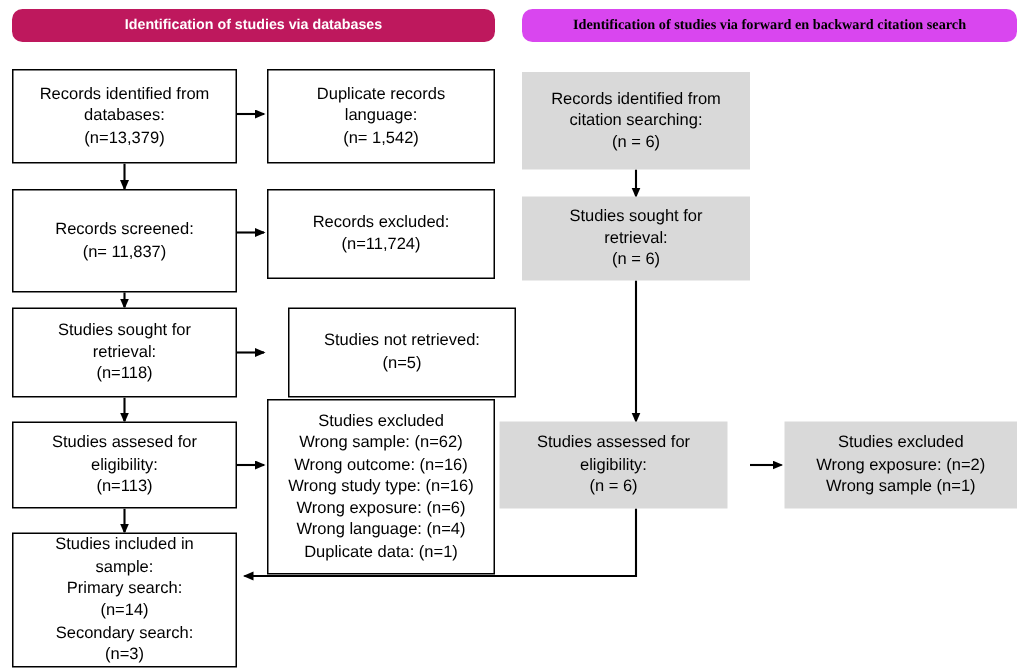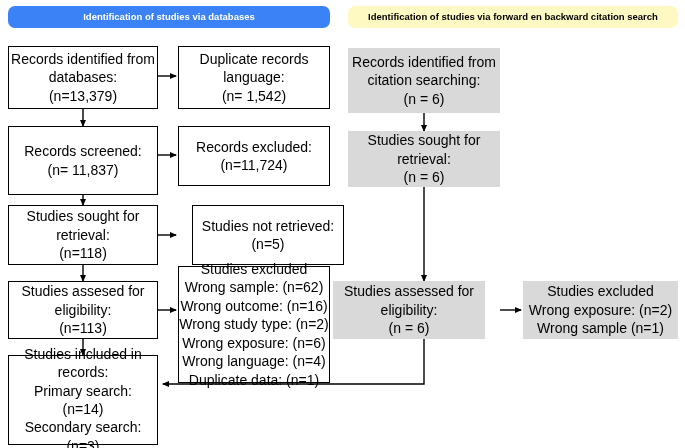--- a/index.html
+++ b/index.html
@@ -25,38 +25,39 @@
     display: flex;
     align-items: center;
     justify-content: center;
     text-align: center;
     font-size: 9.5px;
     font-weight: bold;
     line-height: 1.15;
     padding: 2px 4px;
   }
   .hdr-db {
-    background: #3b82f6;
+    background: #be185d;
     color: #ffffff;
     border-radius: 7px;
   }
   .hdr-cit {
-    background: #fef9c3;
+    background: #d946ef;
     color: #000000;
     border-radius: 7px;
+    font-family: Liberation Serif, serif;
   }
   .box {
     position: absolute;
     box-sizing: border-box;
     display: flex;
     flex-direction: column;
     align-items: center;
     justify-content: center;
     text-align: center;
-    font-size: 14px;
+    font-size: 11px;
     line-height: 1.32;
     padding: 3px 5px;
   }
   .box-w {
     background: #ffffff;
     border: 1.4px solid #000000;
   }
   .box-g {
     background: #d9d9d9;
     border: none;
@@ -144,29 +145,29 @@
   <div class="box box-w" style="left:8px; top:281px; width:150px; height:58px;">
     <span class="ln">Studies assesed for</span>
     <span class="ln">eligibility:</span>
     <span class="ln">(n=113)</span>
   </div>
 
   <div class="box box-w" style="left:178px; top:266px; width:152px; height:117px;">
     <span class="ln">Studies excluded</span>
     <span class="ln">Wrong sample: (n=62)</span>
     <span class="ln">Wrong outcome: (n=16)</span>
-    <span class="ln">Wrong study type: (n=2)</span>
+    <span class="ln">Wrong study type: (n=16)</span>
     <span class="ln">Wrong exposure: (n=6)</span>
     <span class="ln">Wrong language: (n=4)</span>
     <span class="ln">Duplicate data: (n=1)</span>
   </div>
 
   <div class="box box-w" style="left:8px; top:355px; width:150px; height:90px;">
     <span class="ln">Studies included in</span>
-    <span class="ln">records:</span>
+    <span class="ln">sample:</span>
     <span class="ln">Primary search:</span>
     <span class="ln">(n=14)</span>
     <span class="ln">Secondary search:</span>
     <span class="ln">(n=3)</span>
   </div>
 
   <div class="box box-g" style="left:348px; top:48px; width:152px; height:65px;">
     <span class="ln">Records identified from</span>
     <span class="ln">citation searching:</span>
     <span class="ln">(n = 6)</span>

